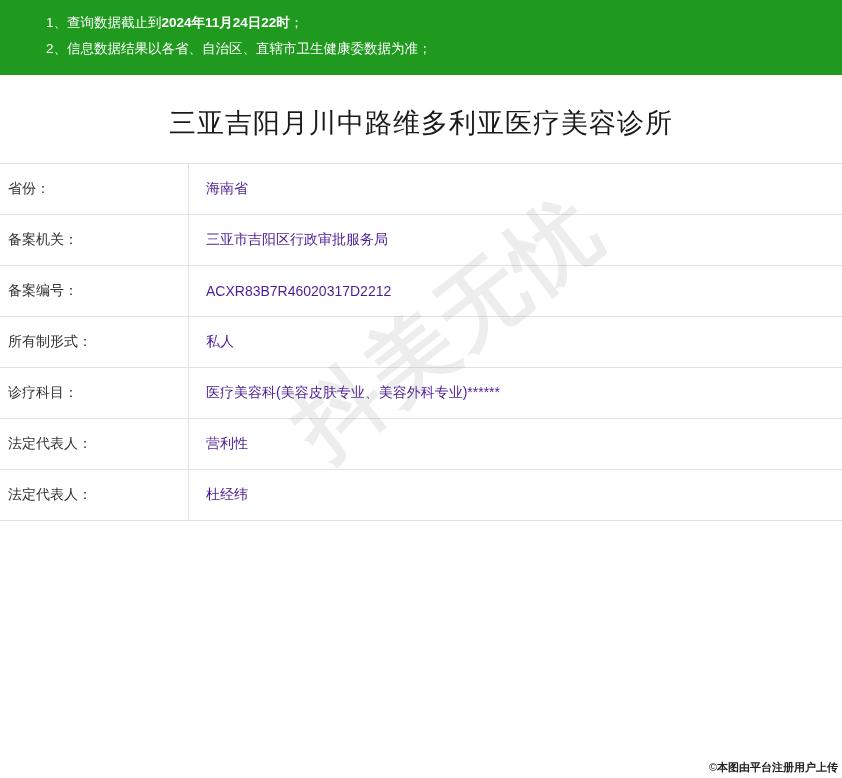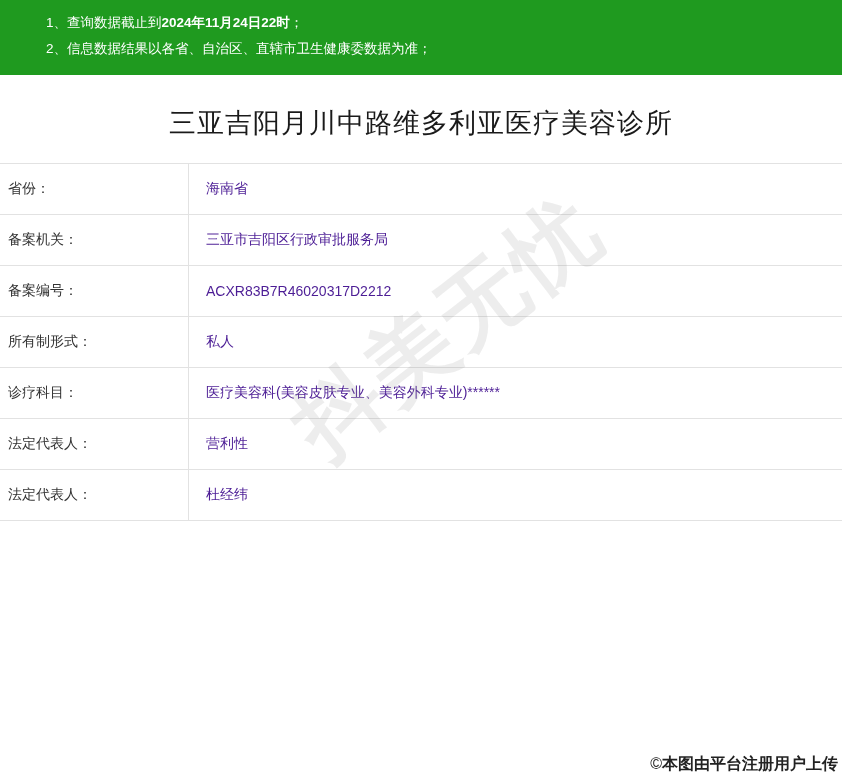--- a/index.html
+++ b/index.html
@@ -79,21 +79,21 @@
     color: rgba(140,140,140,0.16);
     transform: rotate(-38deg);
     white-space: nowrap;
     pointer-events: none;
     letter-spacing: 4px;
   }
   .corner-note {
     position: absolute;
     right: 4px;
     bottom: 3px;
-    font-size: 16px;
+    font-size: 11px;
     color: #222222;
     font-weight: bold;
     white-space: nowrap;
   }
   .corner-note .c {
     font-weight: normal;
   }
 </style>
 </head>
 <body>

